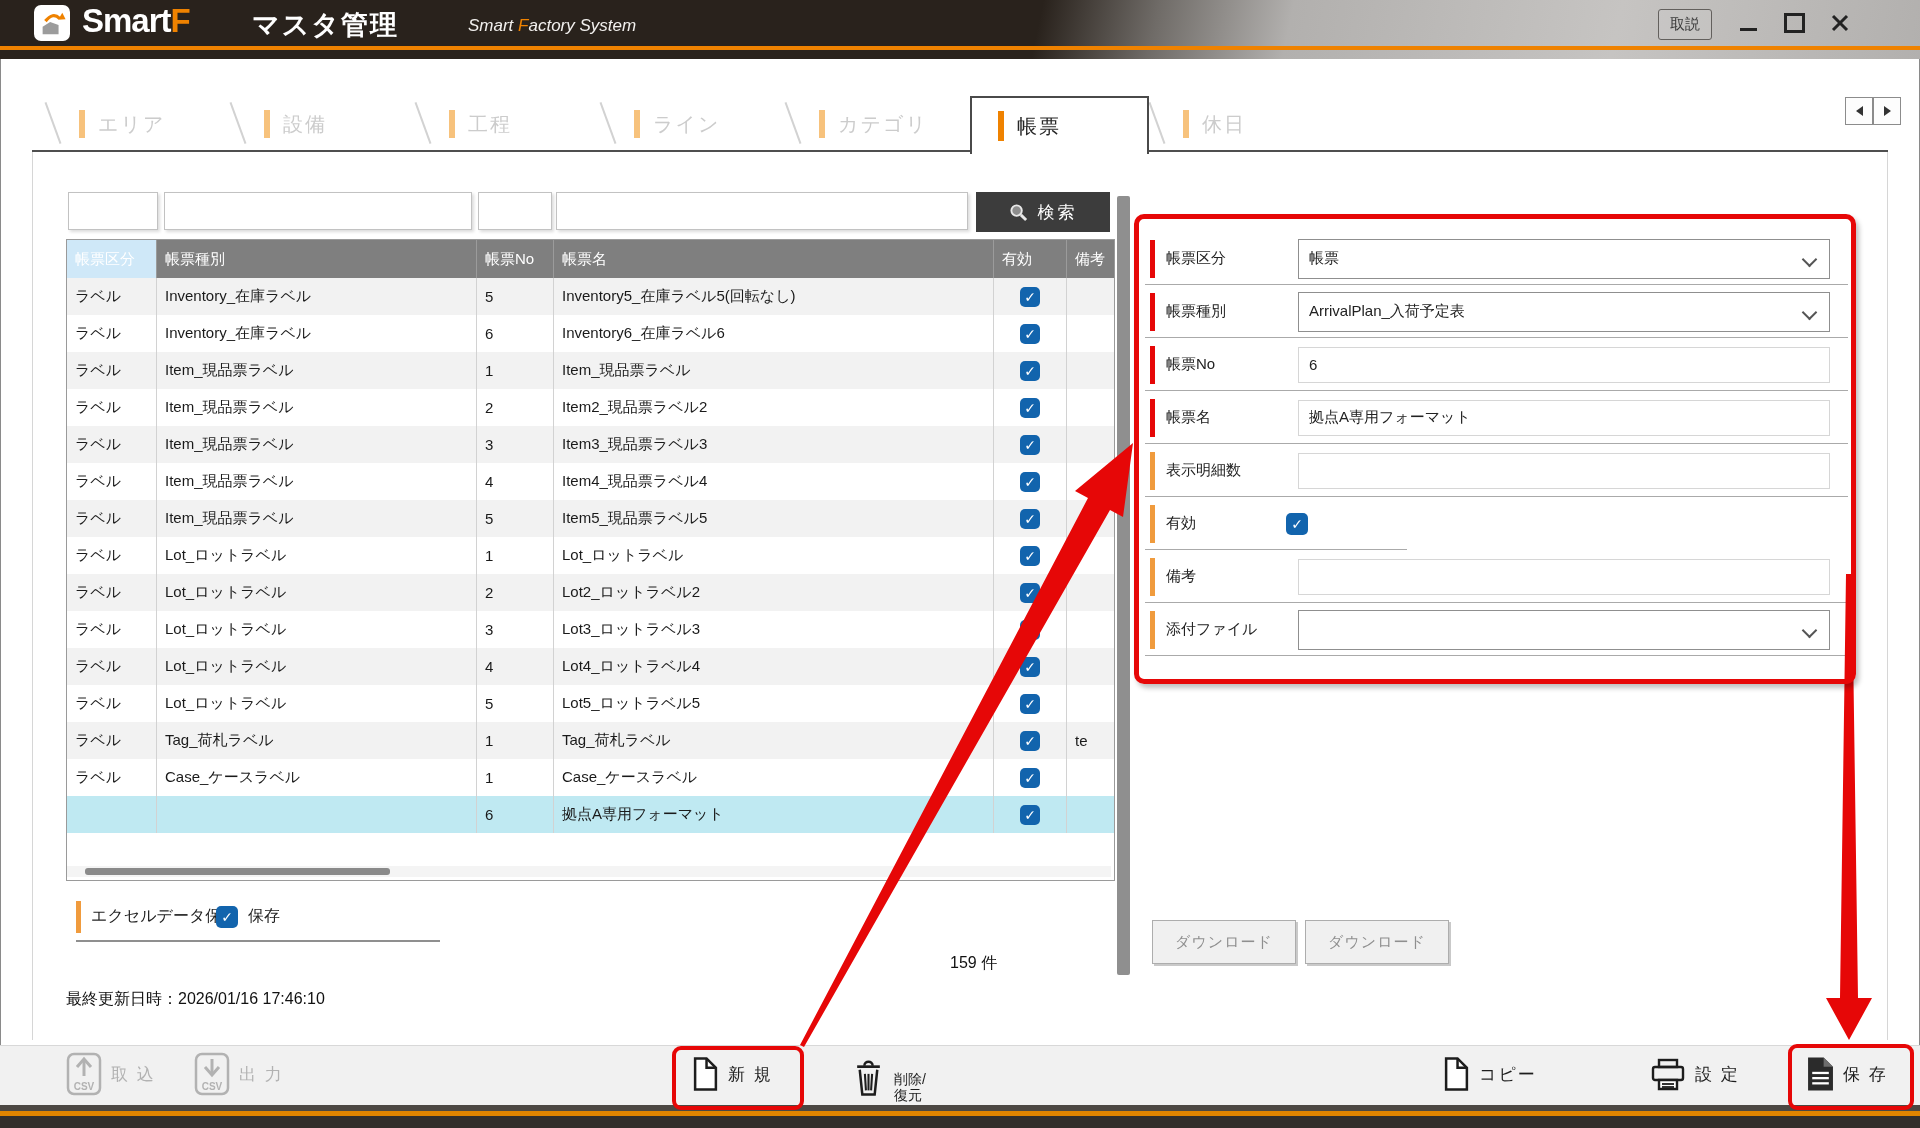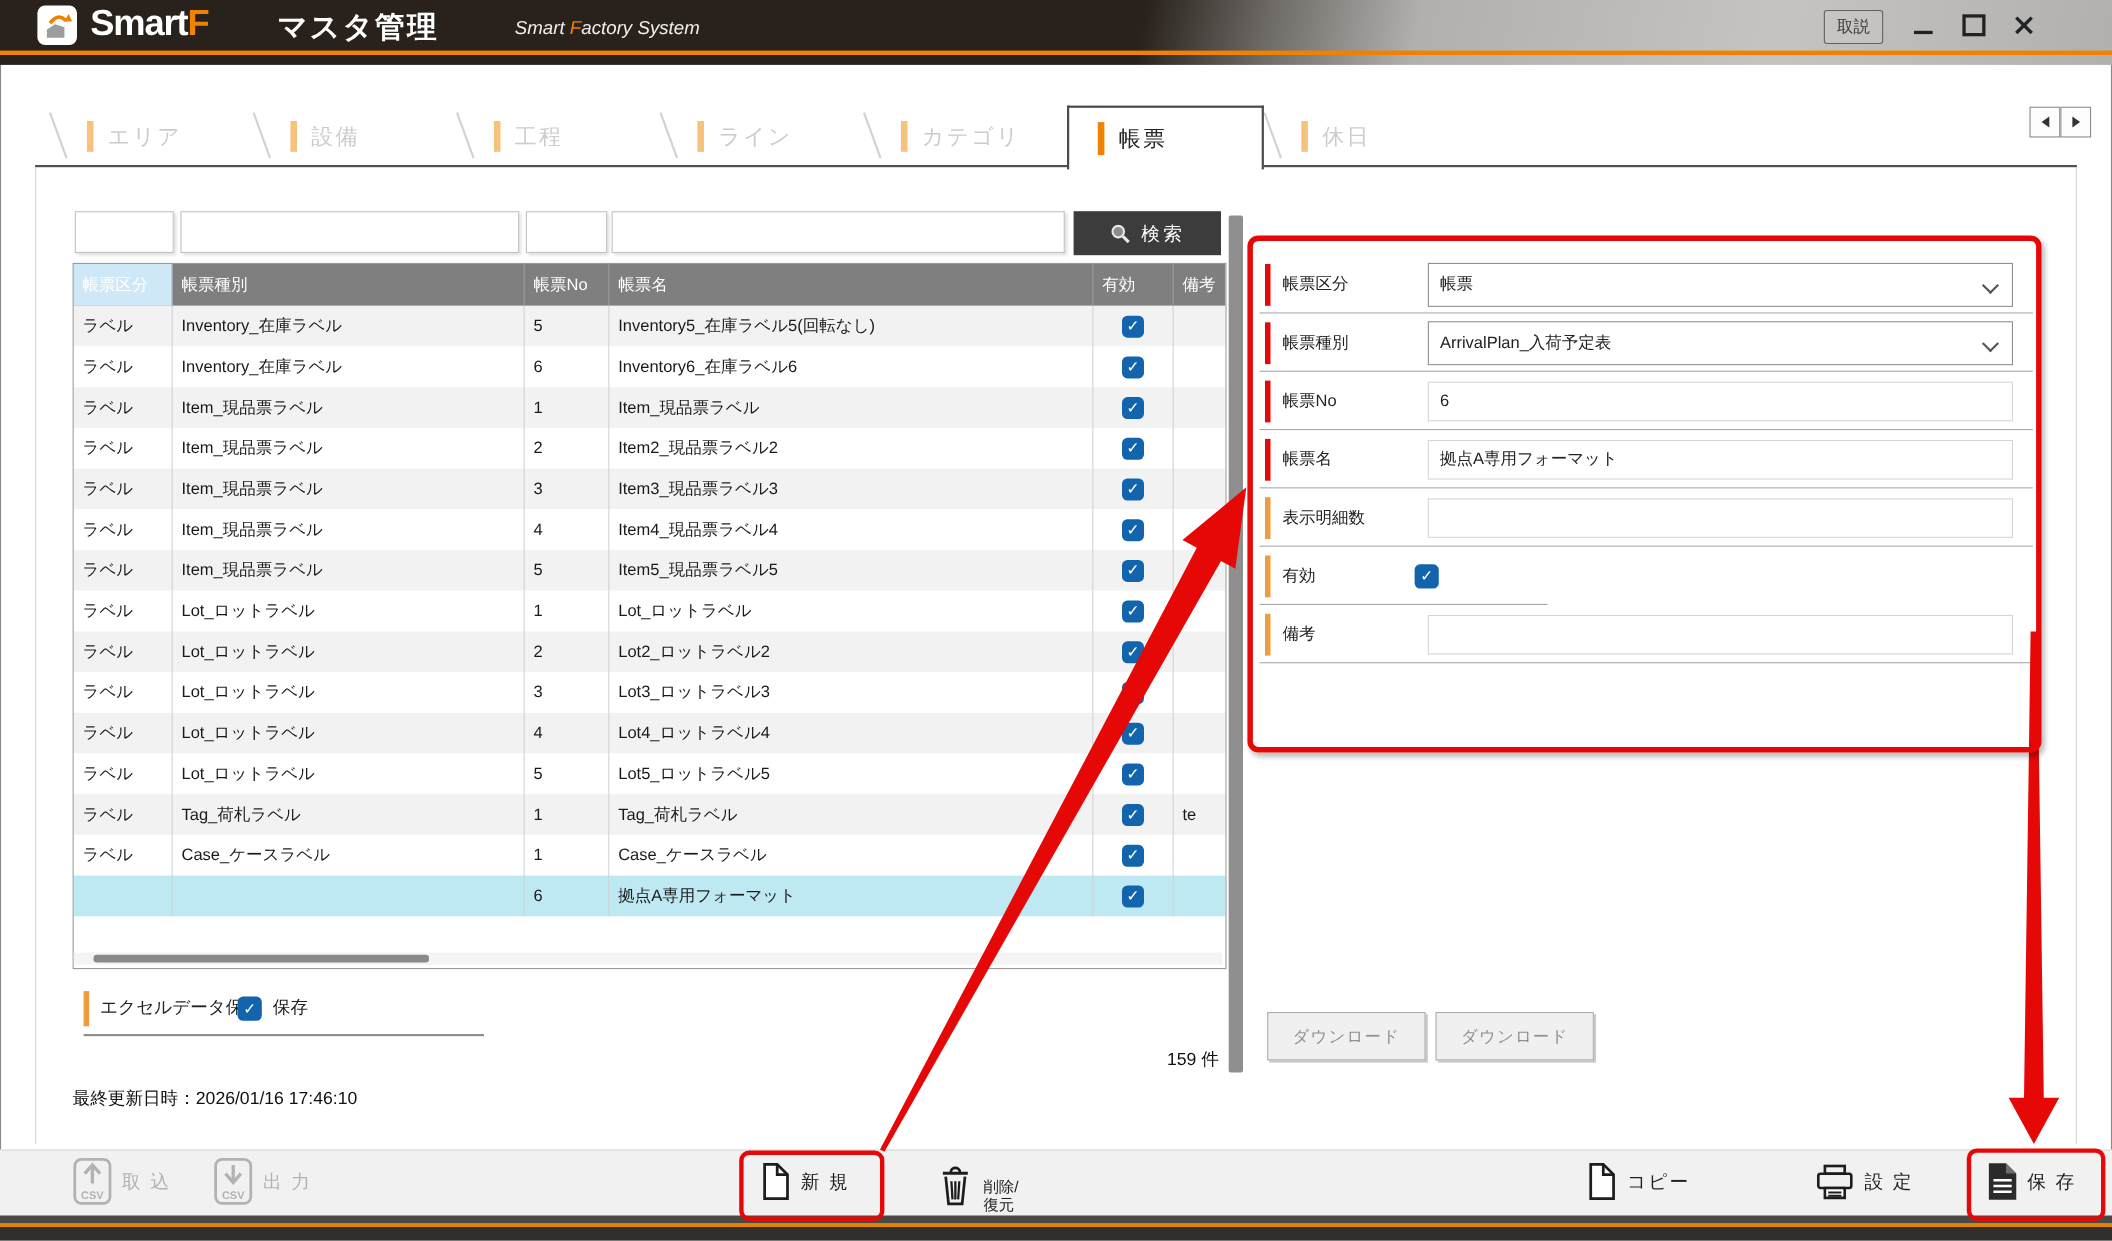--- a/index.html
+++ b/index.html
@@ -62,21 +62,21 @@
   .hscroll-track{position:absolute;left:67px;top:866px;width:1044px;height:11px;background:#f4f4f4;}
   .hscroll{position:absolute;left:85px;top:868px;width:305px;height:7px;background:#8a8a8a;border-radius:3px;}
   .vscroll{position:absolute;left:1117px;top:196px;width:13px;height:779px;background:#8f8f8f;border-radius:2px;}
   
   .excel-acc{position:absolute;left:76px;top:901px;width:5px;height:32px;background:#f09b3d;}
   .excel-lbl{position:absolute;left:91px;top:906px;font-size:16px;color:#222;}
   .excel-cbx{position:absolute;left:216px;top:906px;}
   .excel-save-lbl{position:absolute;left:248px;top:906px;font-size:16px;color:#222;}
   .excel-underline{position:absolute;left:76px;top:940px;width:364px;height:2px;background:#8f8f8f;}
   .lastupd{position:absolute;left:66px;top:953px;font-size:16px;color:#111;margin-top:36px;}
-  .rowcount{position:absolute;left:950px;top:953px;width:158px;text-align:right;font-size:16px;color:#111;}
+  .rowcount{position:absolute;left:950px;top:953px;width:158px;font-size:16px;color:#111;}
   
   #formRows{position:absolute;left:1145px;top:232px;width:703px;}
   .frow{position:relative;height:53px;display:flex;align-items:center;}
   .frow::after{content:"";position:absolute;left:0;bottom:0;width:100%;height:1px;background:#aaaaaa;}
   .frow.shortsep::after{width:262px;}
   .facc{width:5px;height:38px;margin-left:5px;}
   .req{background:#e60707;}.opt{background:#f09b3d;}
   .flbl{margin-left:11px;font-size:15px;color:#222;width:120px;white-space:nowrap;}
   .fsel{position:absolute;left:153px;width:532px;height:40px;box-sizing:border-box;border:1px solid #8f8f8f;background:#fff;
     display:flex;align-items:center;padding:0 34px 0 10px;font-size:15px;color:#222;white-space:nowrap;}
@@ -406,20 +406,28 @@
         <span class="flbl">有効</span>
         <span class="cbx big on"></span>
       </div>
       <div class="frow">
         <span class="facc opt"></span>
         <span class="flbl">備考</span>
         <div class="finp">
           <span></span>
         </div>
       </div>
+      <div class="frow">
+        <span class="facc opt"></span>
+        <span class="flbl">添付ファイル</span>
+        <div class="fsel">
+          <span></span>
+          <span class="chev"></span>
+        </div>
+      </div>
     </div>
   <div class="panel-btn" style="left:1152px;">ダウンロード</div>
   <div class="panel-btn" style="left:1305px;">ダウンロード</div>
 
   <div class="toolbar"></div>
 
   <div class="tbtn disabled" style="left:66px;top:1052px;">
     <svg width="36" height="44" viewBox="0 0 36 44">
       <rect x="2" y="2" width="32" height="40" rx="6" fill="none" stroke="currentColor" stroke-width="2.5"></rect>
       <line x1="18" y1="24" x2="18" y2="8" stroke="currentColor" stroke-width="3"></line>

